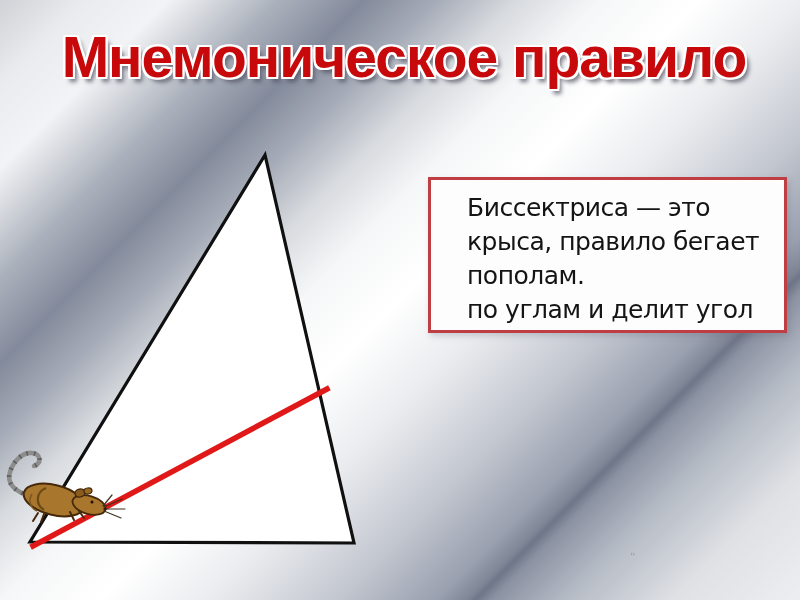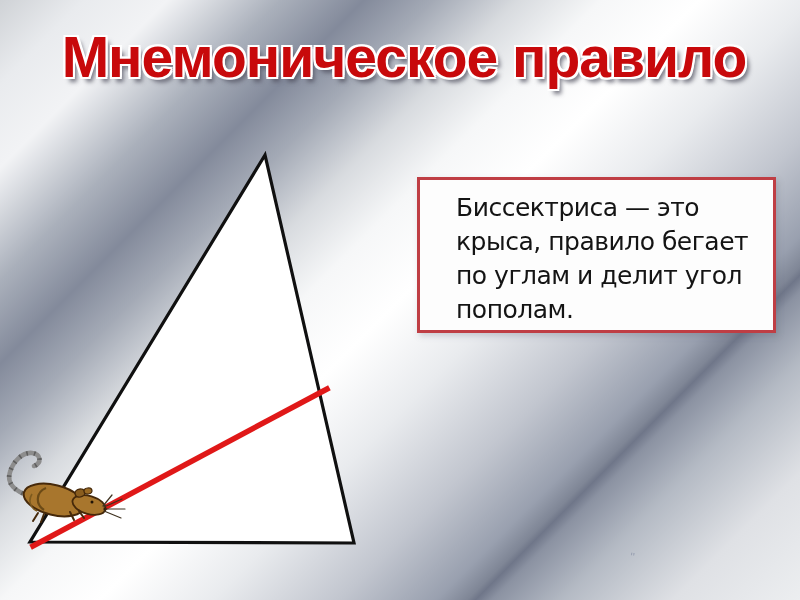--- a/index.html
+++ b/index.html
@@ -33,21 +33,21 @@
     color:#c8090b;
     text-shadow:
       -2px -2px 0 #ffffff, 2px -2px 0 #ffffff,
       -2px  2px 0 #ffffff, 2px  2px 0 #ffffff,
        0   -2px 0 #ffffff, 0    2px 0 #ffffff,
       -2px  0   0 #ffffff, 2px  0   0 #ffffff,
        4px  5px 4px rgba(80,80,95,0.75);
   }
   .figure-svg{position:absolute;left:0;top:0;width:800px;height:600px;}
   .note-box{
-    position:absolute;left:417px;top:177px;width:359px;height:156px;
+    position:absolute;left:428px;top:177px;width:359px;height:156px;
     box-sizing:border-box;
     background:#fdfdfd;
     border:3px solid #bf3e44;
     padding:11px 8px 0 36px;
     box-shadow:2px 3px 6px rgba(90,95,110,0.25);
   }
   .note-line{
     font-family:"DejaVu Sans",sans-serif;
     font-size:25px;line-height:34px;letter-spacing:-0.5px;
     color:#141414;white-space:nowrap;
@@ -91,19 +91,19 @@
       <circle cx="88" cy="62" r="1.5" fill="#1e1206"></circle>
       <circle cx="101" cy="69" r="1.6" fill="#2a1708"></circle>
 
       <path d="M 100 67 L 118 59 M 101 69 L 121 69 M 100 71 L 117 78 M 99 66 L 108 55" fill="none" stroke="#3f3220" stroke-width="1.2" stroke-linecap="round"></path>
     </g>
   </svg>
 
   <div class="note-box">
     <div class="note-line">Биссектриса — это</div>
     <div class="note-line">крыса, правило бегает</div>
+    <div class="note-line">пополам.</div>
     <div class="note-line">по углам и делит угол</div>
-    <div class="note-line">пополам.</div>
   </div>
 
   <span class="stray-mark">''</span>
 
 </div>
 
 </body></html>

